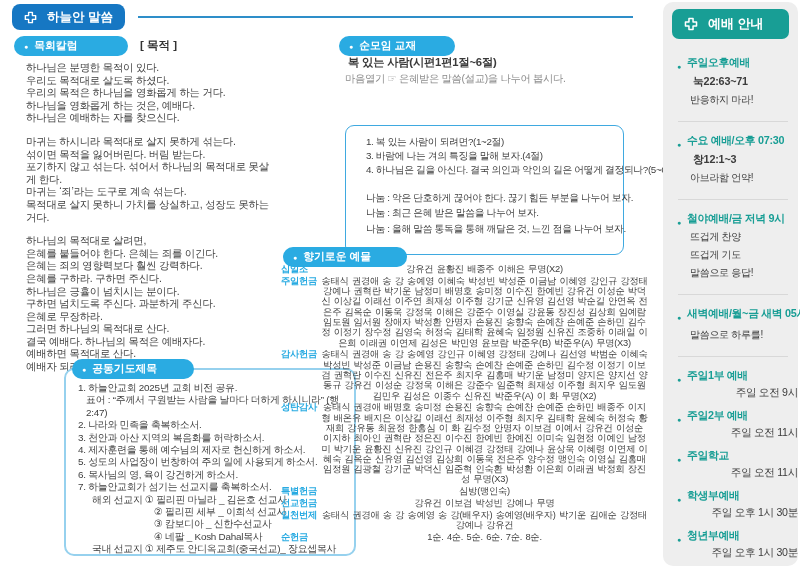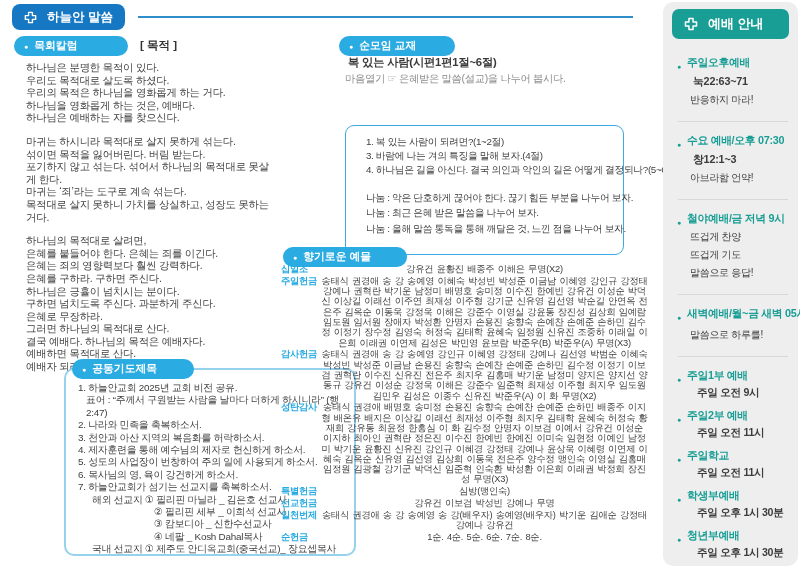--- a/index.html
+++ b/index.html
@@ -53,21 +53,21 @@
   
   .worship-panel { position:absolute; left:663px; top:2px; width:135px; height:564px;
                    background:#eeeeee; border-radius:10px; padding:7px 0 0 9px; }
   .wbadge { position:static; height:30px; width:117px; font-size:13px; border-radius:7px; }
   .wg { margin-left:5px; }
   .wg-title { display:flex; align-items:flex-end; gap:6px; color:#189e95;
               font-weight:bold; font-size:10.8px; letter-spacing:-0.3px; white-space:nowrap; }
   .wg-title .blt { font-size:7px; color:#189e95; }
   .wg-ref  { margin:5px 0 0 16px; font-size:10.8px; font-weight:bold; color:#3c3c3c; letter-spacing:-0.2px; }
   .wg-note { margin:4px 0 0 13px; font-size:10px; font-weight:500; color:#3c3c3c; letter-spacing:-0.3px; }
-  .wg-time { margin:3px 0 0 20px; font-size:10.6px; font-weight:bold; color:#3c3c3c; letter-spacing:-0.3px; }
+  .wg-time { margin:3px 0 0 20px; font-size:10.6px; font-weight:normal; color:#3c3c3c; letter-spacing:-0.3px;text-align:right; }
   .wdiv { margin:14px 0 12px 6px; width:110px; height:1px; background:#d8d8d8; }
   .mt17 { margin-top:17px; }
   .mt9  { margin-top:9px; }
 </style>
 </head>
 <body>
 
 <div class="page">
 
   <div class="hdr-line"></div>

